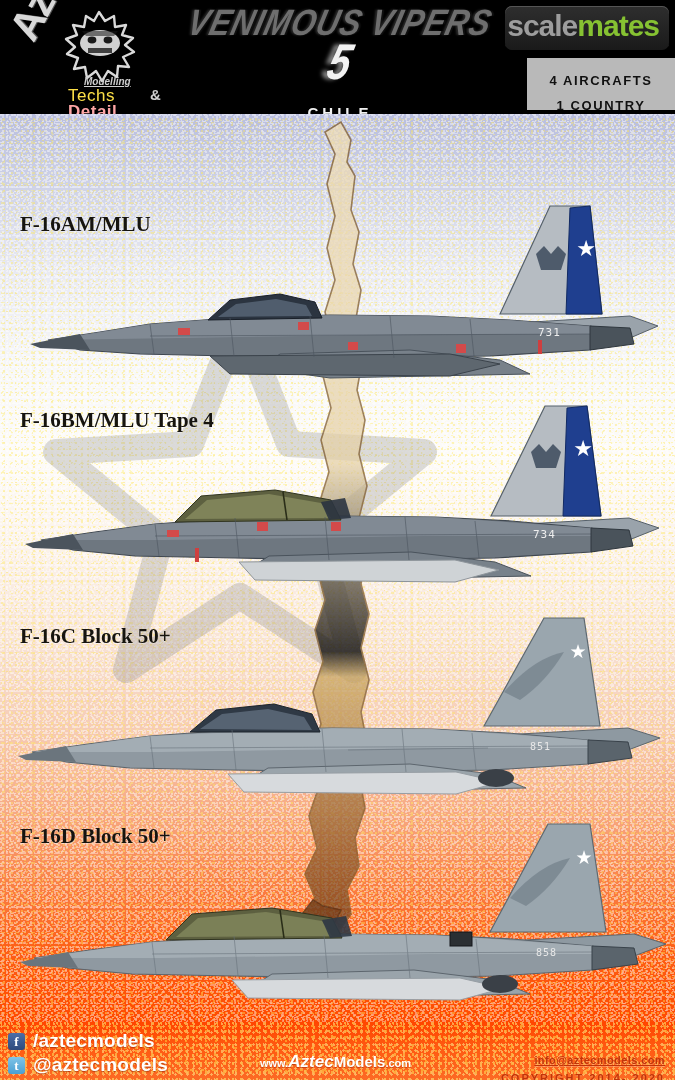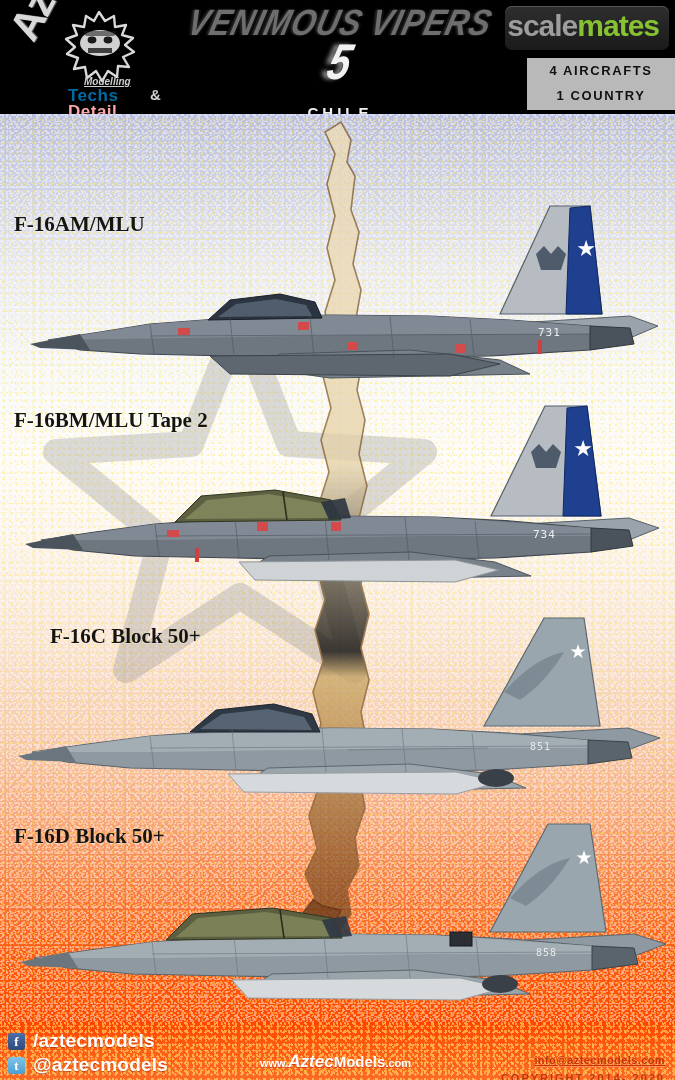--- a/index.html
+++ b/index.html
@@ -27,22 +27,22 @@
     text-shadow:1px 1px 0 #555;
   }
   .logo-mask{
     position:absolute;left:52px;top:6px;width:78px;height:78px;
   }
   .logo-sub1{
     position:absolute;left:76px;top:72px;font-size:10px;font-weight:700;
     color:#cfcfcf;font-style:italic;text-decoration:underline;
   }
   .logo-sub2{
-    position:absolute;left:60px;top:82px;font-size:17px;font-weight:700;
-    color:#0369a1;letter-spacing:.5px;
+    position:absolute;left:60px;top:82px;font-size:17px;font-weight:400;
+    color:#fde047;letter-spacing:.5px;
   }
   .logo-sub3{
     position:absolute;left:60px;top:98px;font-size:17px;font-weight:700;
     color:#fca5a5;letter-spacing:.5px;
   }
   .logo-amp{
     position:absolute;left:142px;top:82px;font-size:15px;font-weight:700;color:#cfcfcf;
   }
 
   .title-wrap{position:absolute;left:180px;top:0;width:320px;height:114px;text-align:center;}
@@ -72,21 +72,21 @@
     background:linear-gradient(#2e2e2e,#1a1a1a);
     box-shadow:inset 0 1px 0 #555;
     font-size:30px;font-weight:700;letter-spacing:-1px;line-height:38px;
   }
   .sm-scale{color:#9d9d9d;}
   .sm-mates{color:#86c232;}
 
   .count-box{
     position:absolute;right:0;top:58px;width:148px;height:52px;
     background:#b9b9b9;
-    padding-top:0;
+    padding-top:10px;
     box-sizing:border-box;
   }
   .count-line{
     color:#111;font-size:13px;font-weight:700;letter-spacing:1.6px;
     text-align:center;line-height:25px;
   }
 
   
   .art{
     position:absolute;left:0;top:114px;width:675px;height:908px;
@@ -134,21 +134,21 @@
     opacity:.30;
   }
   .chile-map{
     position:absolute;left:255px;top:0px;width:170px;height:880px;
     opacity:.85;
   }
 
   
   .row{position:absolute;left:0;width:675px;}
   .row-label{
-    position:absolute;left:14px;
+    position:absolute;left:20px;
     font-family:"Liberation Serif",serif;
     font-size:21px;font-weight:700;color:#16140f;
     white-space:nowrap;
     text-shadow:0 1px 0 rgba(255,255,255,.35);
   }
   .plane{position:absolute;}
 
   
   .footer{
     position:absolute;left:0;top:1022px;width:675px;height:58px;
@@ -304,21 +304,21 @@
           <rect x="508" y="156" width="4" height="14" fill="#cf3f3f"></rect>
 
           <text x="508" y="152" font-size="11" fill="#eeeeee" font-family="DejaVu Sans Mono, monospace" letter-spacing="1">731</text>
 
           <path d="M560 142 L600 144 L604 160 L560 166 Z" fill="#4a535b" stroke="#2f373e" stroke-width="1"></path>
         </g>
       </svg>
     </div>
 
     <div class="row" style="top:262px;height:215px;">
-      <div class="row-label" style="top:32px;">F-16BM/MLU Tape 2</div>
+      <div class="row-label" style="top:32px;">F-16BM/MLU Tape 4</div>
       <svg class="plane" style="left:25px;top:14px;width:640px;height:200px;" viewBox="0 0 640 200">
         <g>
           <path d="M466 126 L520 16 L562 16 L576 126 Z" fill="#b6bcc2" stroke="#55606a" stroke-width="1.2"></path>
           <path d="M542 18 L562 16 L576 126 L538 126 Z" fill="#1f3f8f" stroke="#122a63" stroke-width="1"></path>
           <text x="558" y="66" font-size="22" fill="#ffffff" text-anchor="middle" font-family="DejaVu Sans, sans-serif">★</text>
           <path d="M506 62 l8 -8 l7 8 l7 -8 l8 8 l-5 16 h-20 Z" fill="#3c4a5c" opacity=".85"></path>
           <path d="M466 136 L604 128 L634 138 L604 150 L466 148 Z" fill="#9aa3ab" stroke="#566069" stroke-width="1"></path>
           <path d="M16 150 L70 142 L130 134 L210 128 L310 126 L410 127 L486 131 L566 138
                    L600 146 L566 162 L470 168 L340 170 L210 168 L110 166 L48 160 Z" fill="#6e7780" stroke="#3f4750" stroke-width="1.2"></path>
           <path d="M16 150 L130 134 L310 126 L410 127 L566 138 L600 146 L400 146 L140 150 Z" fill="#868f98" opacity=".8"></path>
@@ -343,21 +343,21 @@
           <rect x="232" y="132" width="11" height="9" fill="#d34a4a"></rect>
           <rect x="306" y="132" width="10" height="9" fill="#d34a4a"></rect>
           <rect x="170" y="158" width="4" height="14" fill="#cf3f3f"></rect>
           <text x="508" y="148" font-size="11" fill="#eeeeee" font-family="DejaVu Sans Mono, monospace" letter-spacing="1">734</text>
           <path d="M566 138 L604 140 L608 156 L566 162 Z" fill="#4a535b" stroke="#2f373e" stroke-width="1"></path>
         </g>
       </svg>
     </div>
 
     <div class="row" style="top:470px;height:215px;">
-      <div class="row-label" style="top:40px;margin-left:36px;">F-16C Block 50+</div>
+      <div class="row-label" style="top:40px;">F-16C Block 50+</div>
       <svg class="plane" style="left:18px;top:18px;width:650px;height:200px;" viewBox="0 0 650 200">
         <g>
           <path d="M466 124 L526 16 L566 16 L582 124 Z" fill="#9aa6ae" stroke="#5d6870" stroke-width="1.2"></path>
           <path d="M486 90 q30 -34 60 -40 q-18 30 -44 48 Z" fill="#79868f" opacity=".85"></path>
           <text x="560" y="56" font-size="19" fill="#ffffff" text-anchor="middle" font-family="DejaVu Sans, sans-serif">★</text>
           <path d="M466 134 L610 126 L642 136 L610 148 L466 146 Z" fill="#8e99a1" stroke="#5c666e" stroke-width="1"></path>
           <path d="M14 150 L70 142 L132 134 L214 128 L314 126 L414 127 L490 131 L570 138
                    L606 146 L570 162 L474 168 L344 170 L214 168 L112 166 L48 160 Z" fill="#8f99a1" stroke="#5a646c" stroke-width="1.2"></path>
           <path d="M14 150 L132 134 L314 126 L414 127 L570 138 L606 146 L410 146 L142 150 Z" fill="#a7b0b7" opacity=".85"></path>
           <path d="M0 154 L48 144 L58 160 L8 158 Z" fill="#6b757d"></path>

